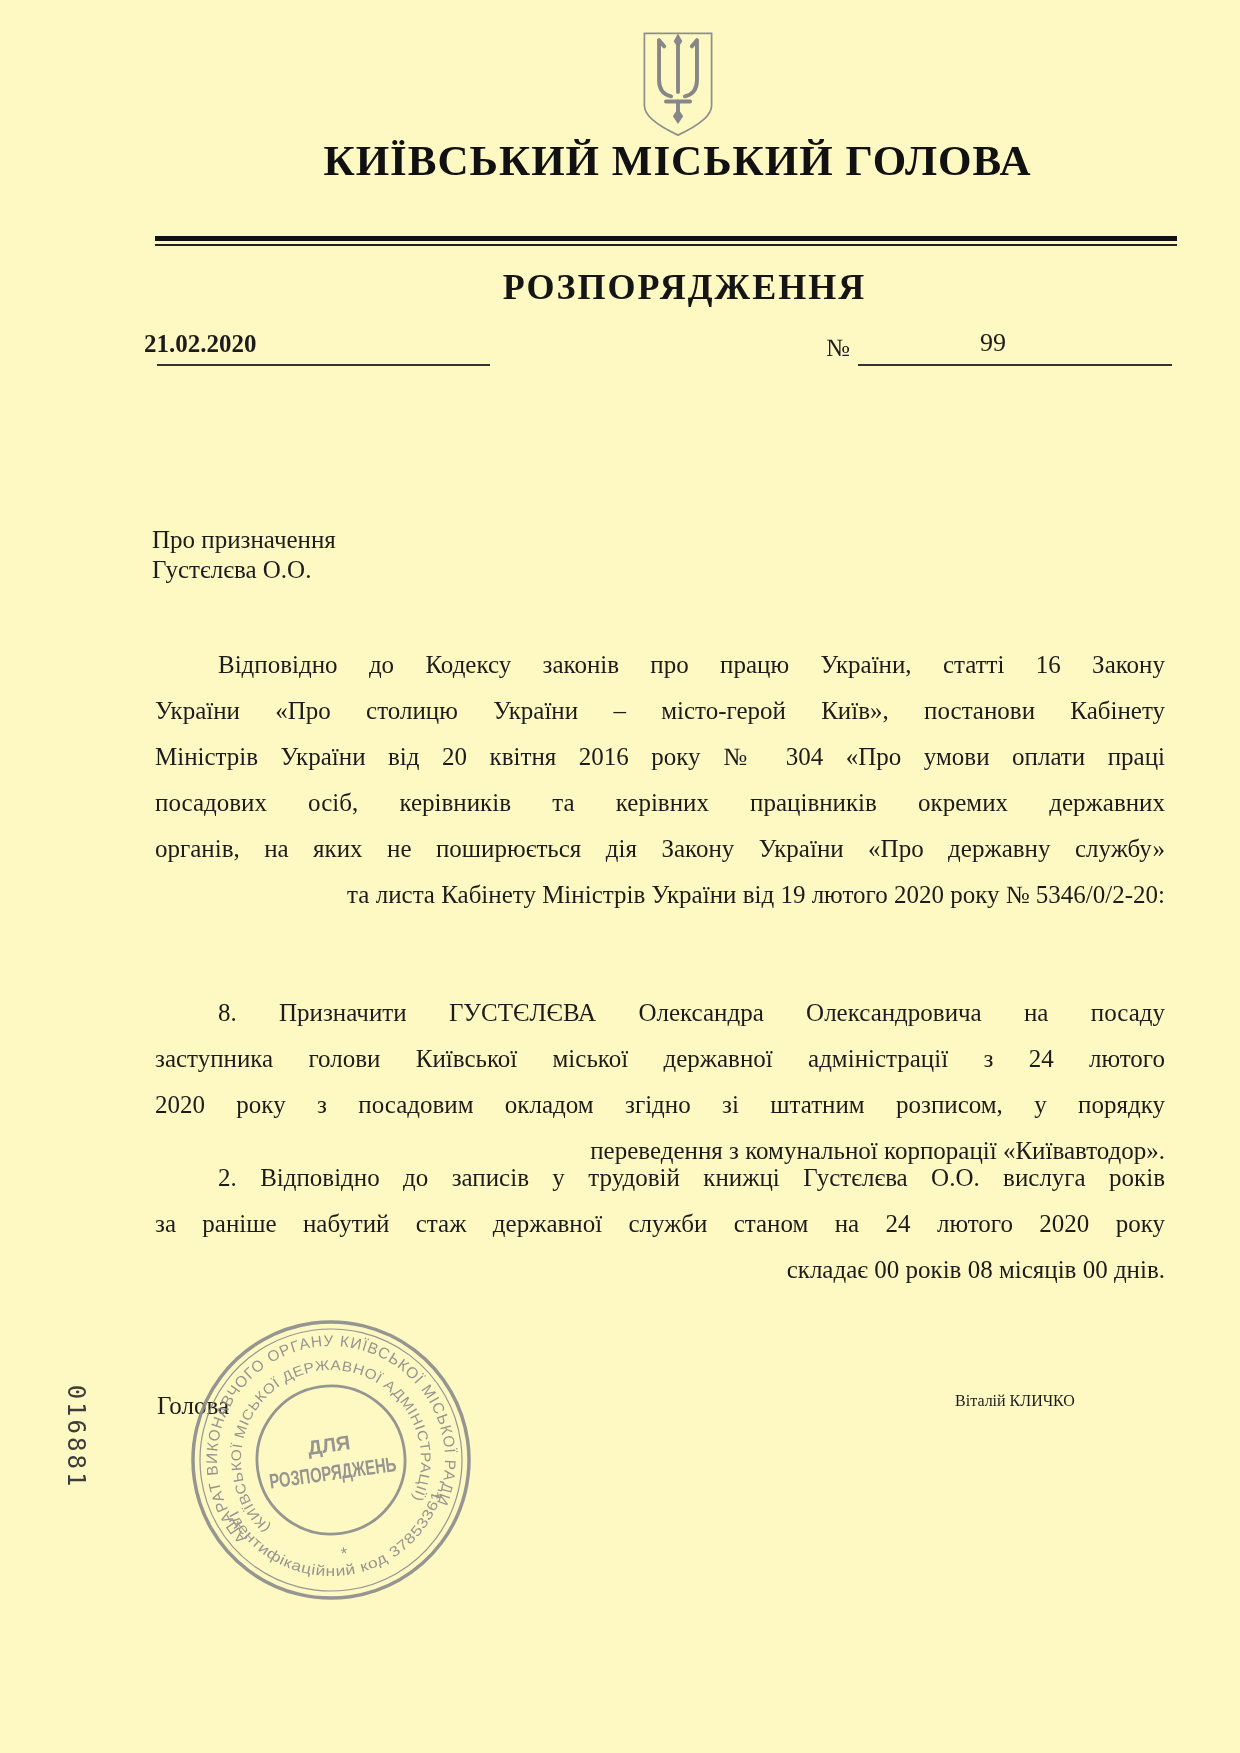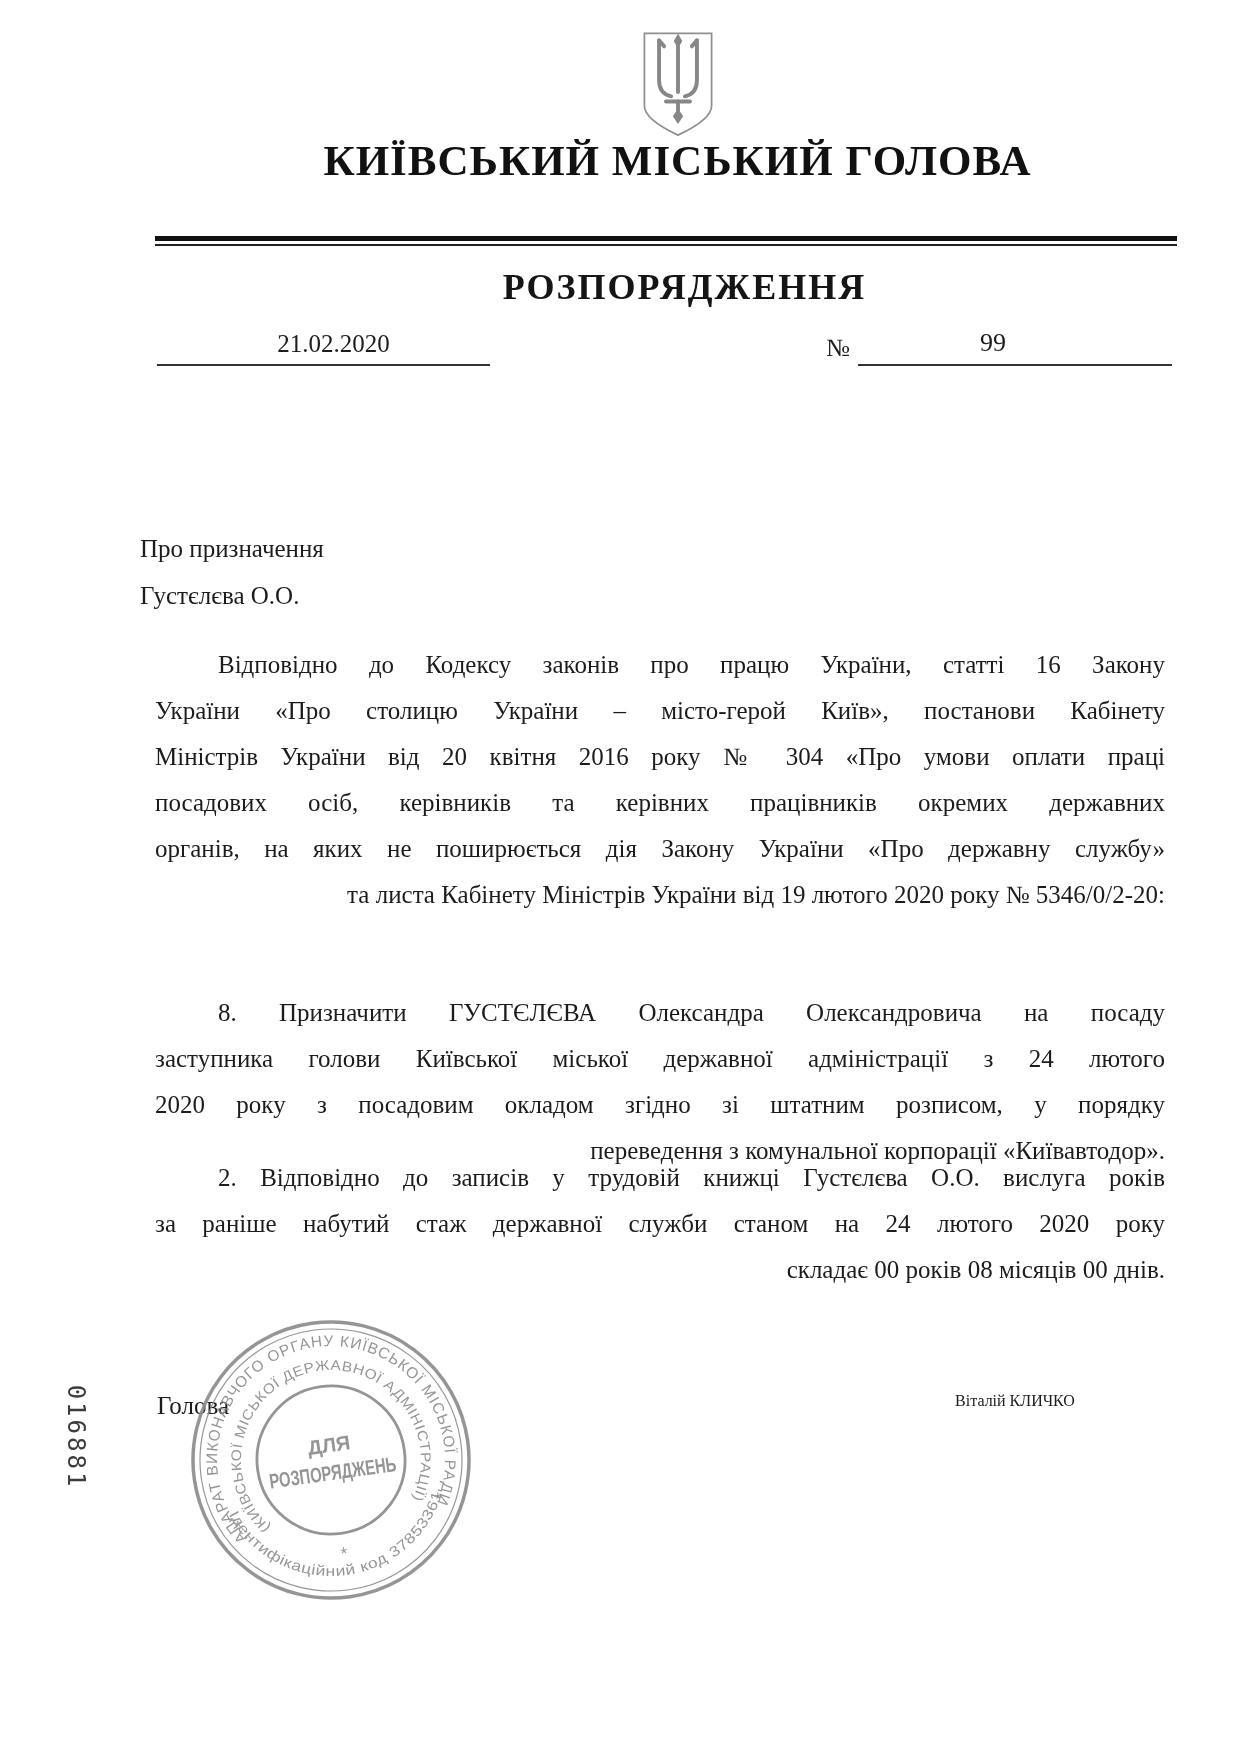--- a/index.html
+++ b/index.html
@@ -1,53 +1,53 @@
 <!DOCTYPE html>
 <html><head>
 <meta charset="utf-8">
 <style>
   html,body{margin:0;padding:0;background:#e8e8e8;}
   .page{
     position:relative;
     width:1240px;height:1753px;
-    background:#ffffff;
+    background:#fef9c3;
     font-family:"Liberation Serif", serif;
     color:#1c1c1c;
     overflow:hidden;
   }
   
   .emblem{position:absolute;left:632px;top:30px;width:92px;height:112px;}
   .org-title{
     position:absolute;left:155px;top:136px;width:1045px;
     text-align:center;font-weight:bold;font-size:43px;letter-spacing:1px;
     color:#111;white-space:nowrap;
   }
   .rule-thick{position:absolute;left:155px;top:236px;width:1022px;height:5px;background:#111;}
   .rule-thin{position:absolute;left:155px;top:244px;width:1022px;height:2px;background:#222;}
   
   .doc-type{
     position:absolute;left:162px;top:266px;width:1045px;
     text-align:center;font-weight:bold;font-size:36px;letter-spacing:2px;
     color:#151515;
   }
   .date-value{
-    position:absolute;left:167px;top:330px;width:333px;
-    text-align:center;font-size:25px;
+    position:absolute;left:144px;top:330px;width:333px;
+    font-size:25px;font-weight:bold;
   }
   .date-underline{position:absolute;left:157px;top:364px;width:333px;height:2px;background:#333;}
   .number-sign{position:absolute;left:826px;top:334px;font-size:25px;}
   .number-underline{position:absolute;left:858px;top:364px;width:314px;height:2px;background:#333;}
   .number-value{
     position:absolute;left:858px;top:328px;width:270px;
     text-align:center;font-size:26px;
   }
   
   .subject{
-    position:absolute;left:140px;top:525px;width:520px;
-    font-size:25px;line-height:47px;white-space:pre-line;
+    position:absolute;left:152px;top:525px;width:520px;
+    font-size:25px;line-height:30px;white-space:pre-line;
   }
   
   .para{position:absolute;left:155px;width:1010px;font-size:25px;line-height:46px;}
   .para-lines{
     text-align:justify;text-align-last:justify;
     white-space:pre-line;text-indent:63px;
   }
   .para-last{text-align:right;}
   .para-intro{top:642px;}
   .para-item1{top:990px;}

